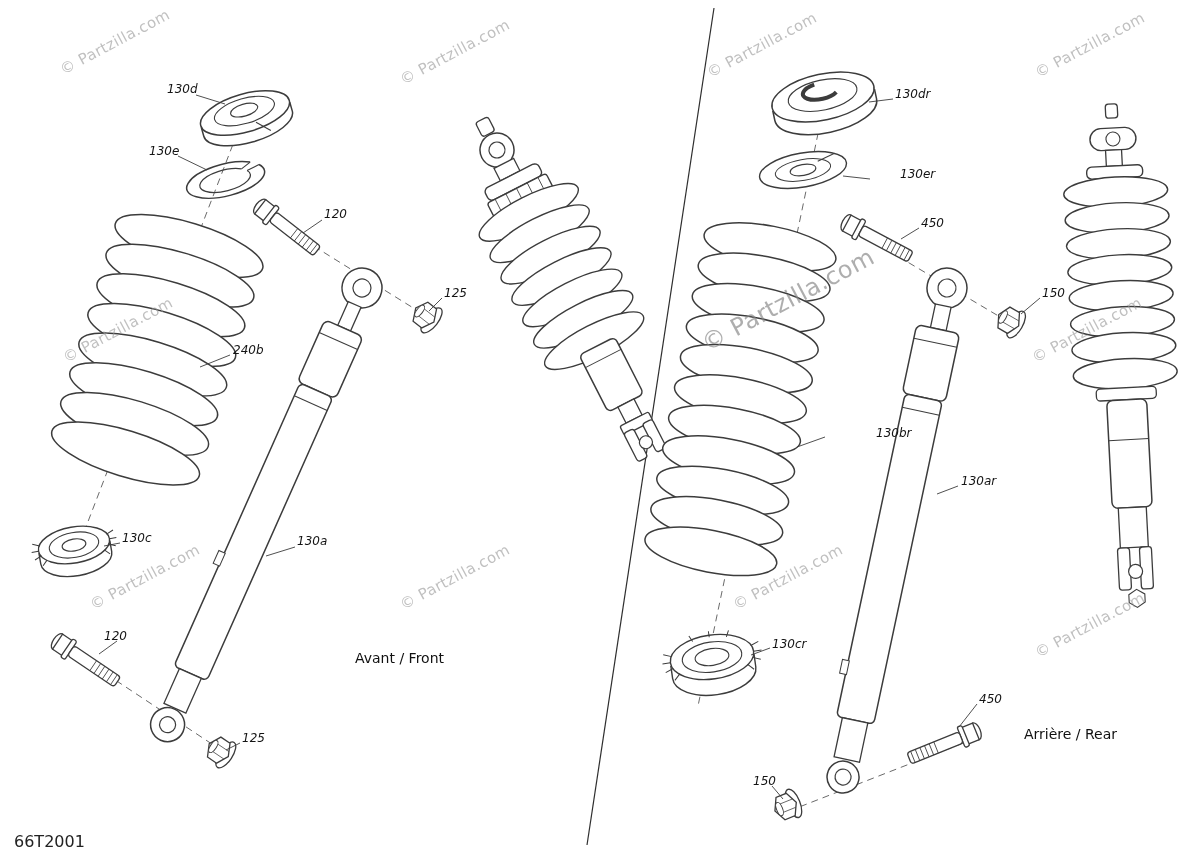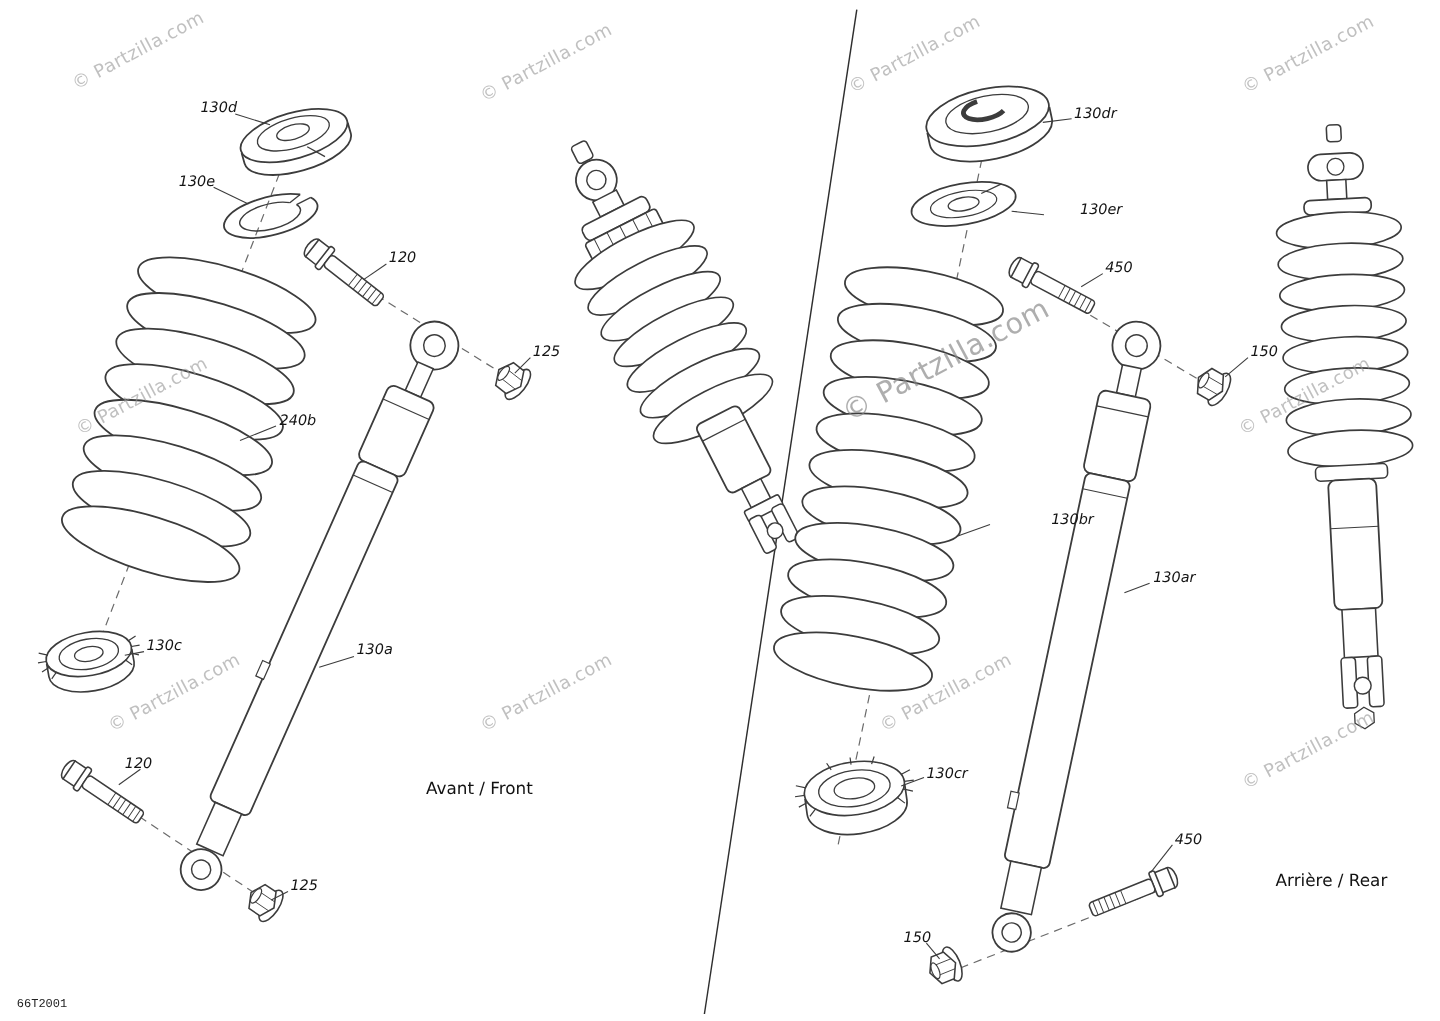--- a/index.html
+++ b/index.html
@@ -1,21 +1,21 @@
 <!DOCTYPE html>
 <html><head>
 <meta charset="utf-8">
 <style>
   html,body{margin:0;padding:0;background:#fff;}
   .stage{position:relative;width:1200px;height:851px;background:#fff;overflow:hidden;
          font-family:"DejaVu Sans", sans-serif;}
   svg{position:absolute;left:0;top:0;}
   .callout{position:absolute;font-size:12px;color:#141414;white-space:nowrap;cursor:pointer;font-style:italic;}
   .section-label{position:absolute;font-size:14px;color:#111;white-space:nowrap;}
-  .code{position:absolute;left:14px;top:832px;font-size:10px;color:#222;font-family:Liberation Mono, monospace;}
+  .code{position:absolute;left:14px;top:832px;font-size:16px;color:#222;}
   .wm{position:absolute;color:rgba(150,150,150,0.6);font-size:15px;white-space:nowrap;
       transform:translate(-50%,-50%) rotate(-28deg);letter-spacing:.4px;user-select:none;}
   .wm.big{font-size:24px;color:rgba(135,135,135,0.68);}
 </style>
 </head>
 <body>
 
 <div class="stage">
 
 <svg width="1200" height="851" viewBox="0 0 1200 851">
@@ -261,21 +261,21 @@
   <div class="callout" style="left:900px;top:167px">130er</div>
   <div class="callout" style="left:921px;top:216px">450</div>
   <div class="callout" style="left:1042px;top:286px">150</div>
   <div class="callout" style="left:876px;top:426px">130br</div>
   <div class="callout" style="left:961px;top:474px">130ar</div>
   <div class="callout" style="left:772px;top:637px">130cr</div>
   <div class="callout" style="left:979px;top:692px">450</div>
   <div class="callout" style="left:753px;top:774px">150</div>
 
   <div class="section-label" style="left:355px;top:650px">Avant / Front</div>
-  <div class="section-label" style="left:1063px;top:726px">Arrière / Rear</div>
+  <div class="section-label" style="left:1024px;top:726px">Arrière / Rear</div>
 
   <div class="code">66T2001</div>
 
   <span class="wm" style="left:115px;top:42px">© Partzilla.com</span>
   <span class="wm" style="left:455px;top:52px">© Partzilla.com</span>
   <span class="wm" style="left:762px;top:45px">© Partzilla.com</span>
   <span class="wm" style="left:1090px;top:45px">© Partzilla.com</span>
   <span class="wm" style="left:118px;top:330px">© Partzilla.com</span>
   <span class="wm big" style="left:788px;top:300px">© Partzilla.com</span>
   <span class="wm" style="left:1087px;top:330px">© Partzilla.com</span>

